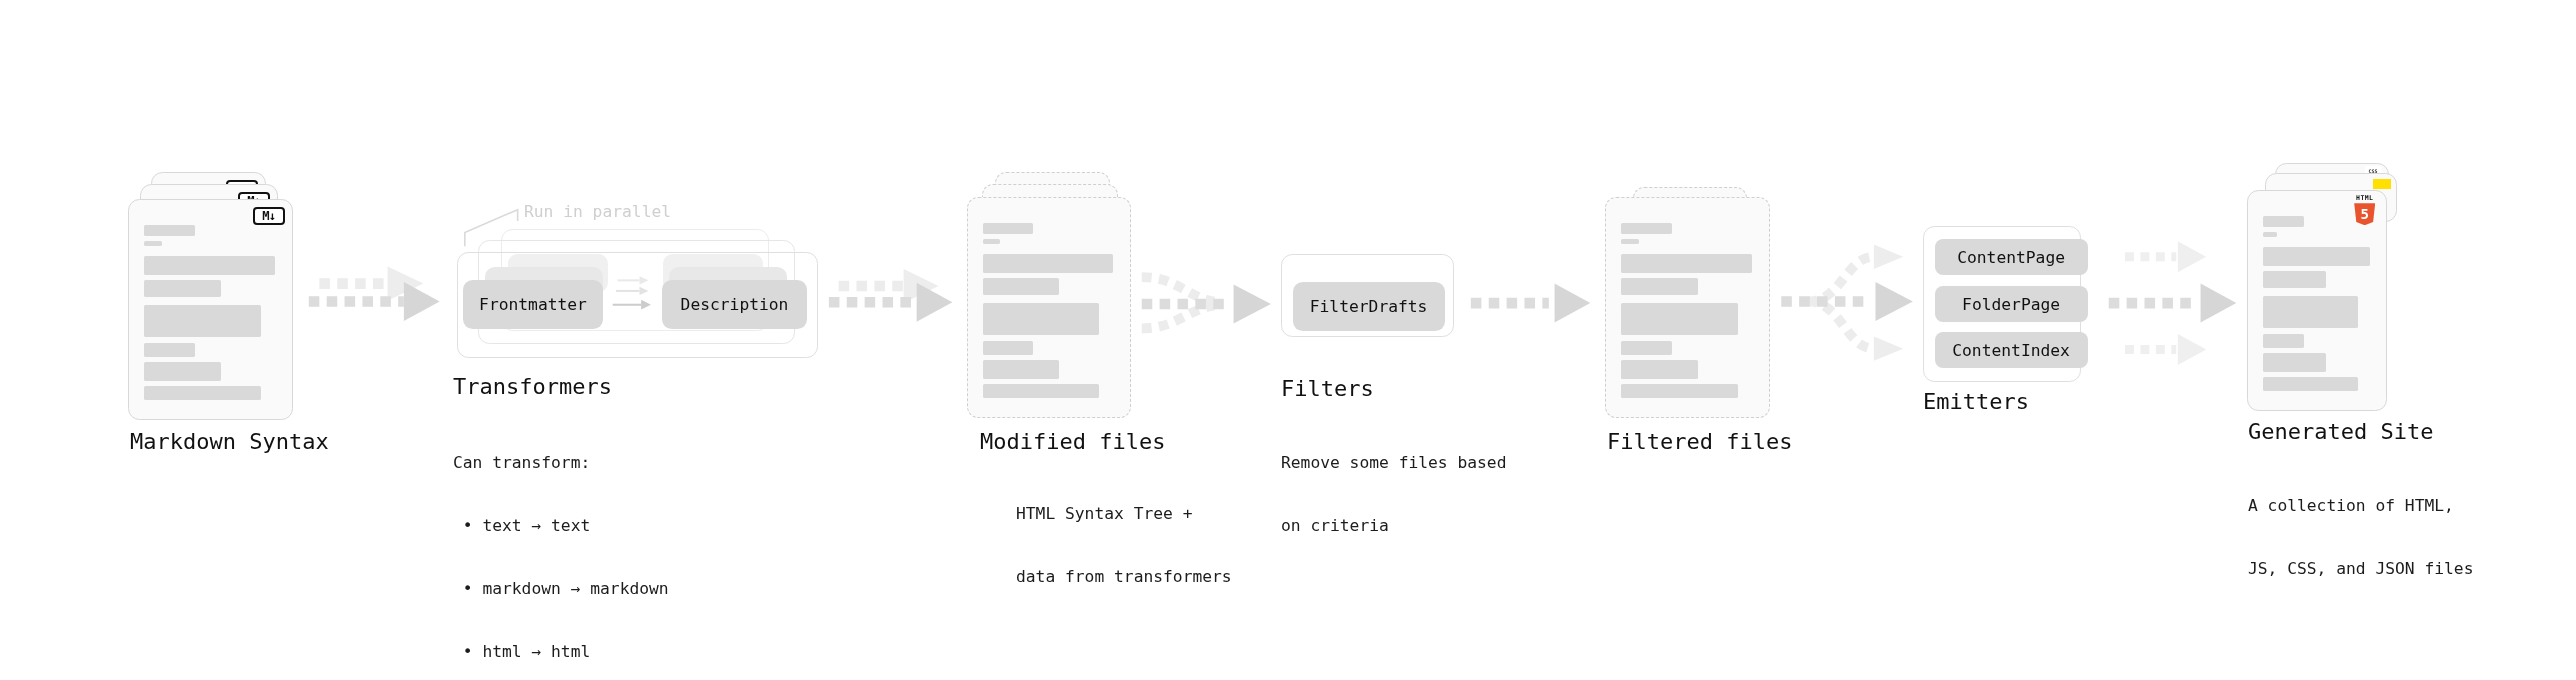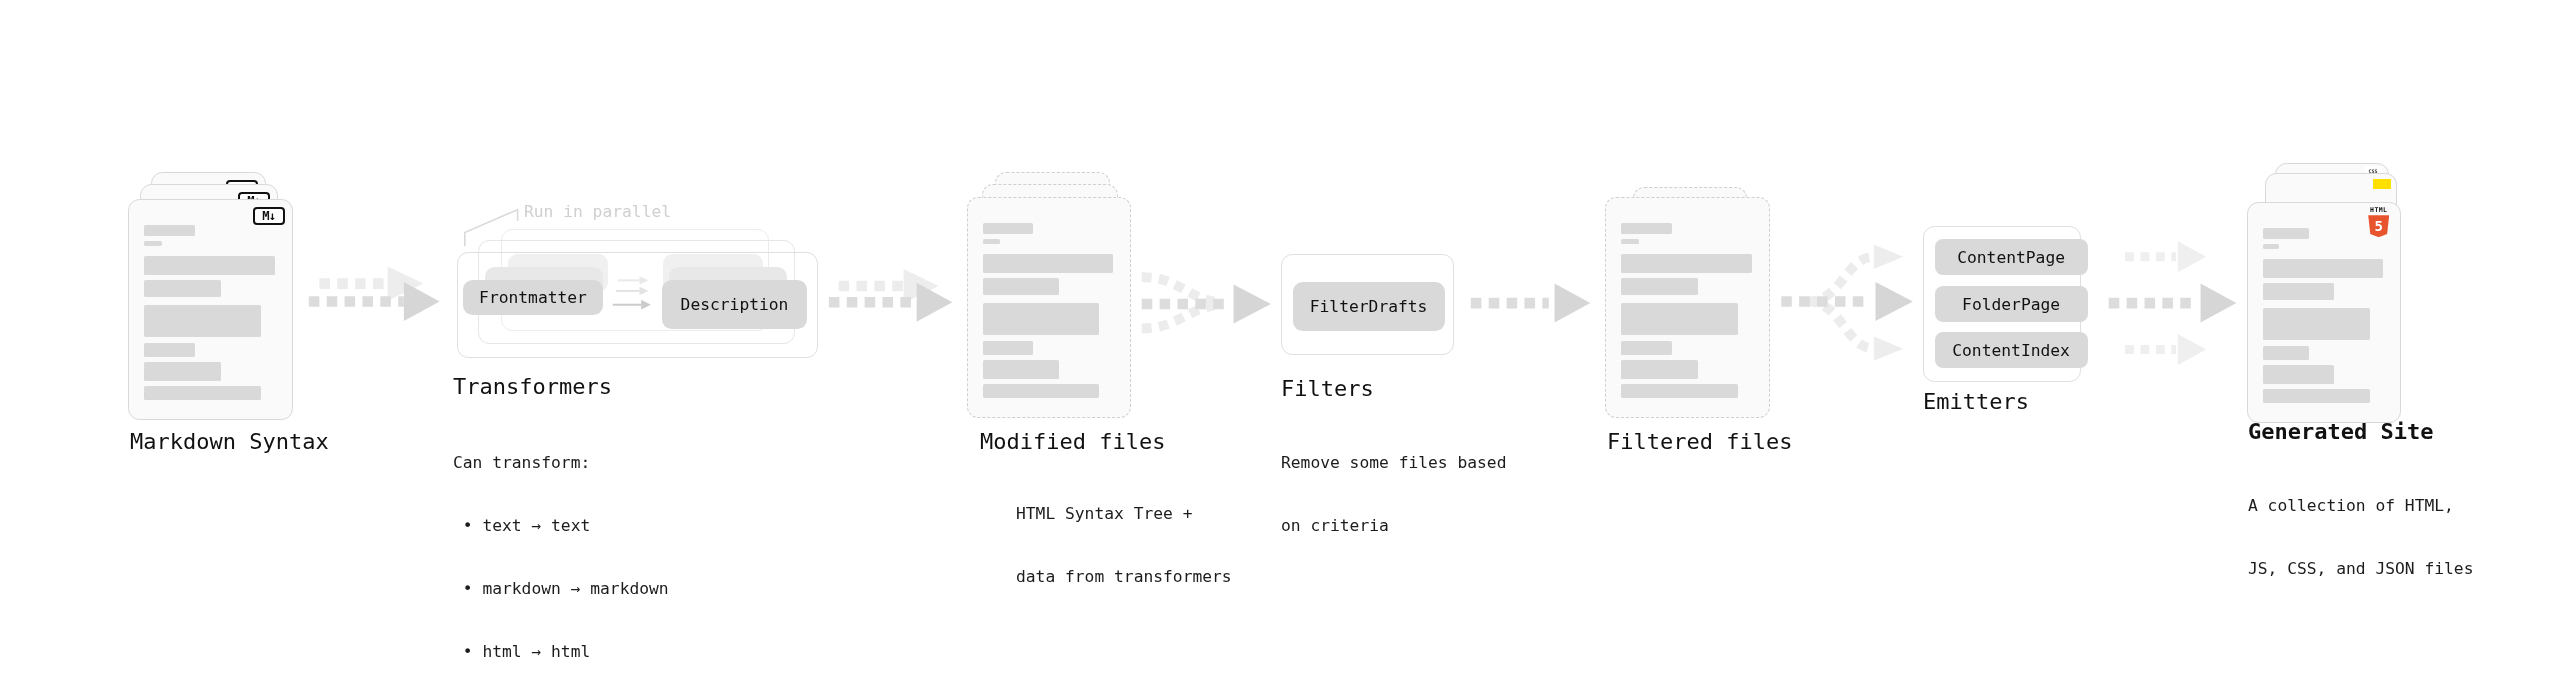--- a/index.html
+++ b/index.html
@@ -150,21 +150,21 @@
   <div class="stage-label" style="left:130px;top:428px;">Markdown Syntax</div>
 
   <div class="annotation" style="left:524px;top:202px;">Run in parallel</div>
   <div class="frame ghost2" style="left:501px;top:229px;width:268px;height:102px;"></div>
   <div class="frame ghost1" style="left:478px;top:240px;width:317px;height:104px;"></div>
   <div class="frame" style="left:457px;top:252px;width:361px;height:106px;"></div>
   <div class="pill ghost2" style="left:508px;top:254px;width:100px;height:38px;"></div>
   <div class="pill ghost2" style="left:663px;top:254px;width:100px;height:38px;"></div>
   <div class="pill ghost1" style="left:485px;top:267px;width:118px;height:40px;"></div>
   <div class="pill ghost1" style="left:669px;top:267px;width:118px;height:40px;"></div>
-  <div class="pill" style="left:463px;top:280px;width:140px;height:35px;">Frontmatter</div>
+  <div class="pill" style="left:463px;top:280px;width:140px;height:49px;">Frontmatter</div>
   <div class="pill" style="left:662px;top:280px;width:145px;height:49px;">Description</div>
   <div class="stage-label" style="left:453px;top:373px;">Transformers</div>
   <div class="stage-desc" style="left:453px;top:410px;">
     <span>Can transform:</span>
     <span> • text → text</span>
     <span> • markdown → markdown</span>
     <span> • html → html</span>
   </div>
 
   <div class="doc dashed" style="left:995px;top:172px;width:115px;height:49px;"></div>
@@ -180,21 +180,21 @@
         <i></i>
         <i></i>
       </div>
   </div>
   <div class="stage-label" style="left:968px;top:428px;margin-left:12px;">Modified files</div>
   <div class="stage-desc" style="left:968px;top:461px;margin-left:48px;">
     <span>HTML Syntax Tree +</span>
     <span>data from transformers</span>
   </div>
 
-  <div class="frame white" style="left:1281px;top:254px;width:173px;height:101px;">
+  <div class="frame white" style="left:1281px;top:254px;width:173px;height:83px;">
     <div class="pill" style="left:10.6px;top:27px;width:152px;height:49px;">FilterDrafts</div>
   </div>
   <div class="stage-label" style="left:1281px;top:375px;">Filters</div>
   <div class="stage-desc" style="left:1281px;top:410px;">
     <span>Remove some files based</span>
     <span>on criteria</span>
   </div>
 
   <div class="doc dashed" style="left:1633px;top:187px;width:114px;height:41px;"></div>
   <div class="doc dashed" style="left:1605px;top:197px;width:165px;height:221px;">
@@ -217,38 +217,38 @@
     <div class="pill" style="left:10.6px;top:105px;width:153px;height:36px;border-radius:8.1px;">ContentIndex</div>
   </div>
   <div class="stage-label" style="left:1923px;top:388px;">Emitters</div>
 
   <div class="doc" style="left:2275px;top:163px;width:114px;height:49px;">
     <span class="css-badge">CSS</span>
   </div>
   <div class="doc" style="left:2265px;top:173px;width:132px;height:49px;">
     <span class="js-badge"></span>
   </div>
-  <div class="doc" style="left:2247px;top:202px;width:154px;height:221px;padding-left:7px;">
+  <div class="doc" style="left:2247px;top:190px;width:140px;height:221px;padding-left:7px;">
     <div class="html5-logo">
       <span class="html5-word">HTML</span>
       <span class="html5-shield">
           <b>5</b>
         </span>
     </div>
     <div class="bars">
         <i></i>
         <i></i>
         <i></i>
         <i></i>
         <i></i>
         <i></i>
         <i></i>
         <i></i>
       </div>
   </div>
-  <div class="stage-label" style="left:2248px;top:418px;font-weight:bold;">Generated Site</div>
+  <div class="stage-label" style="left:2248px;top:418px;">Generated Site</div>
   <div class="stage-desc" style="left:2248px;top:453px;">
     <span>A collection of HTML,</span>
     <span>JS, CSS, and JSON files</span>
   </div>
 
 </div>
 
 
 </body></html>

